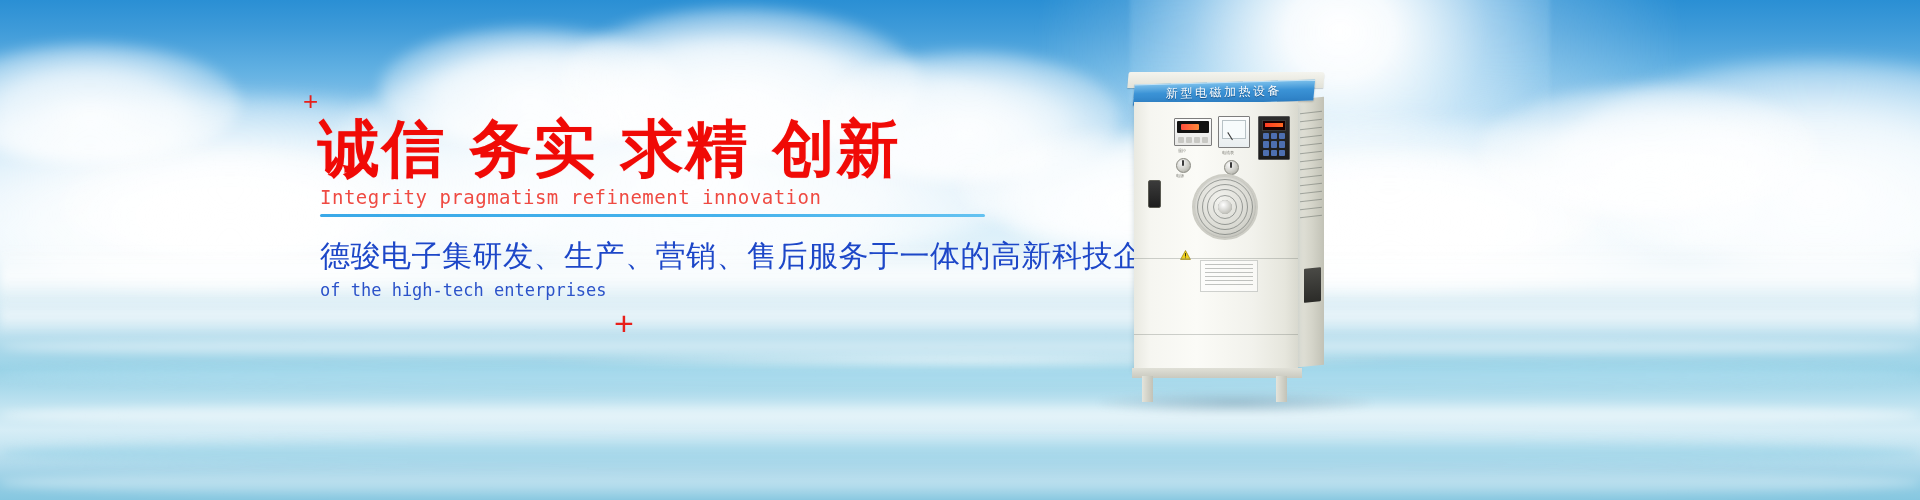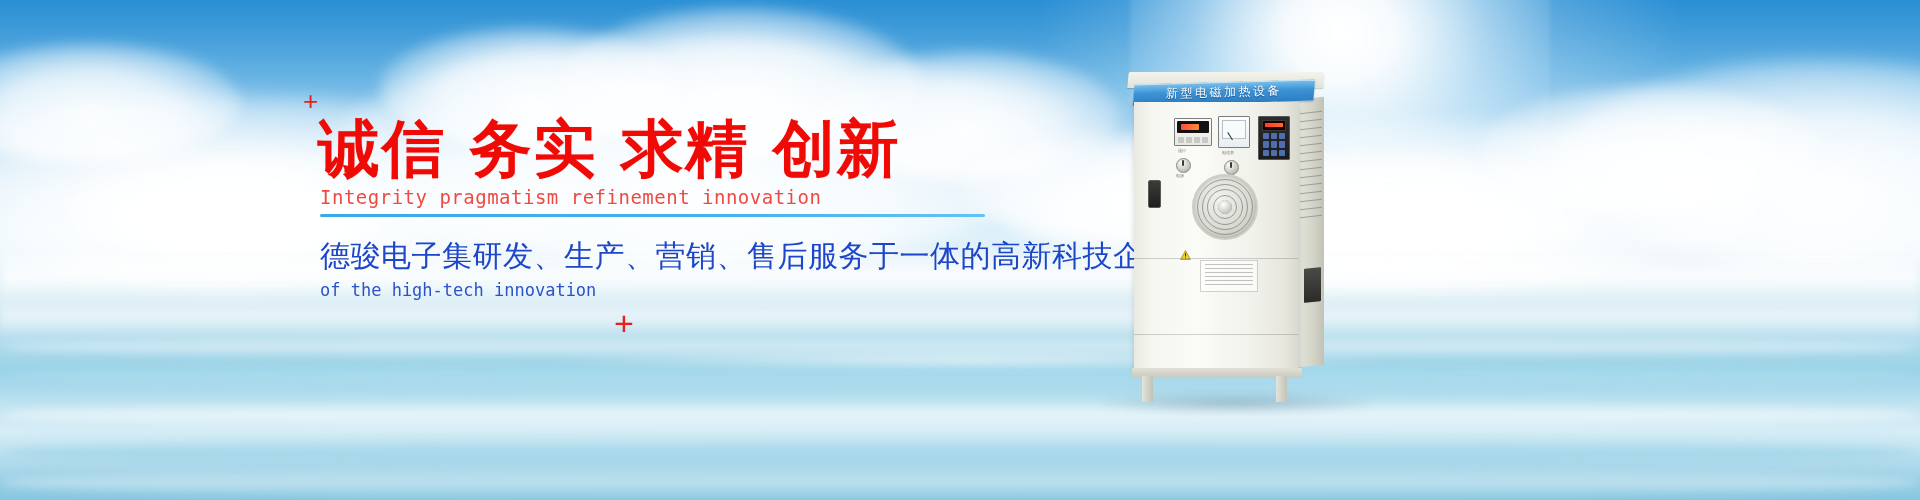--- a/index.html
+++ b/index.html
@@ -317,21 +317,21 @@
 
   <div id="subtitle-en">Integrity  pragmatism  refinement  innovation</div>
 
   <div id="headline">诚信 务实 求精 创新</div>
 
   <div id="divider"></div>
 
   <div id="tagline-cn">德骏电子集研发、生产、营销、售后服务于一体的高新科技企业</div>
 
   <div id="tagline-en">
-    <div>of the high-tech innovation</div>
+    <div>of the high-tech enterprises</div>
   </div>
 
   <div class="m-shadow"></div>
 
   <div id="machine">
 
     <div class="m-side"></div>
     <div class="m-vent" style="top:40px;"></div>
     <div class="m-vent" style="top:48px;"></div>
     <div class="m-vent" style="top:56px;"></div>

